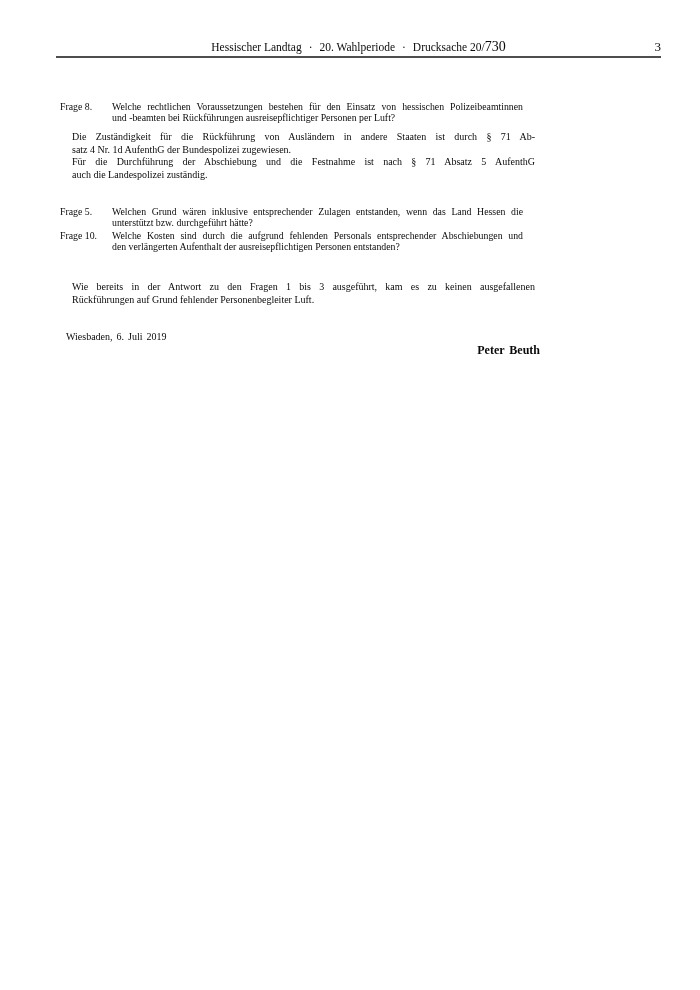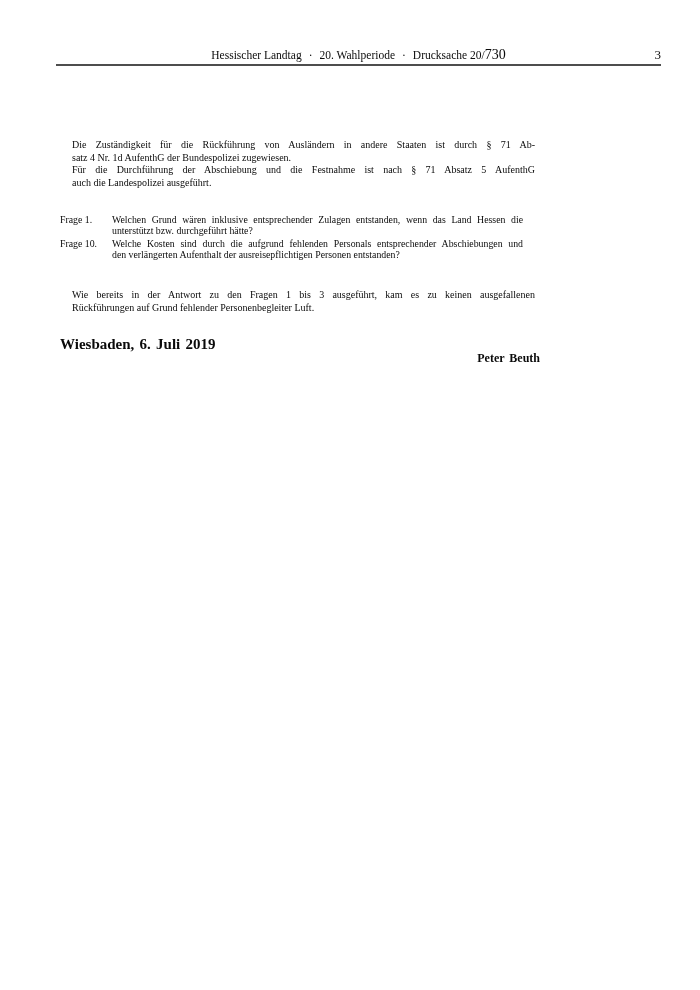--- a/index.html
+++ b/index.html
@@ -4,21 +4,21 @@
 <style>
   html, body { margin: 0; padding: 0; }
   body {
     width: 700px; height: 990px;
     background: #ffffff;
     position: relative;
     font-family: "Liberation Serif", "DejaVu Serif", serif;
     color: #0a0a0a;
     overflow: hidden;
   }
-  .page { position: absolute; inset: 0; margin-top: 8px; }
+  .page { position: absolute; inset: 0; }
 
   
   .hdr {
     position: absolute; top: 40px; left: 56px; width: 605px;
     text-align: center; font-size: 11.5px; line-height: 14px;
     white-space: nowrap;
   }
   .hdr .sep { margin: 0 7px; }
   .docnum { font-size: 14px; }
   .pagenum {
@@ -41,50 +41,57 @@
   
   .ablock {
     position: absolute; left: 72px; width: 463px;
     font-size: 10px; line-height: 12.63px;
   }
 
   .ln   { text-align: left; }
   .ln.j { text-align: justify; text-align-last: justify; }
 
   .dateline {
-    position: absolute; left: 60px; top: 330px;
-    font-size: 15px; line-height: 13px; word-spacing: 1.5px; font-weight: bold;
+    position: absolute; left: 66px; top: 330px;
+    font-size: 10px; line-height: 13px; word-spacing: 1.5px;
   }
   .signature {
     position: absolute; left: 76px; top: 344px; width: 464px;
     font-size: 12px; line-height: 13px; font-weight: bold;
     text-align: right; word-spacing: 2px;
   }
 </style>
 </head>
 <body>
 
 <div class="page">
 
   <div class="hdr">
     <span>Hessischer Landtag</span><span class="sep">·</span><span>20. Wahlperiode</span><span class="sep">·</span><span>Drucksache 20/</span><span class="docnum">730</span>
     <span class="pagenum">3</span>
   </div>
   <div class="rule"></div>
 
+  <div class="qblock" style="top:101px">
+    <div class="qlabel">Frage 8.</div>
+    <div class="qtext">
+      <div class="ln j">Welche rechtlichen Voraussetzungen bestehen für den Einsatz von hessischen Polizeibeamtinnen</div>
+      <div class="ln">und -beamten bei Rückführungen ausreisepflichtiger Personen per Luft?</div>
+    </div>
+  </div>
 
   <div class="ablock" style="top:131px">
     <div class="ln j">Die Zuständigkeit für die Rückführung von Ausländern in andere Staaten ist durch § 71 Ab-</div>
     <div class="ln">satz 4 Nr. 1d AufenthG der Bundespolizei zugewiesen.</div>
     <div class="ln j">Für die Durchführung der Abschiebung und die Festnahme ist nach § 71 Absatz 5 AufenthG</div>
-    <div class="ln">auch die Landespolizei ausgeführt.</div>
+    <div class="ln">auch die Landespolizei zuständig.</div>
   </div>
 
   <div class="qblock" style="top:206px">
-    <div class="qlabel">Frage 1.</div>
+    <div class="qlabel">Frage 5.</div>
     <div class="qtext">
       <div class="ln j">Welchen Grund wären inklusive entsprechender Zulagen entstanden, wenn das Land Hessen die</div>
       <div class="ln">unterstützt bzw. durchgeführt hätte?</div>
     </div>
   </div>
 
   <div class="qblock" style="top:230px">
     <div class="qlabel">Frage 10.</div>
     <div class="qtext">
       <div class="ln j">Welche Kosten sind durch die aufgrund fehlenden Personals entsprechender Abschiebungen und</div>

